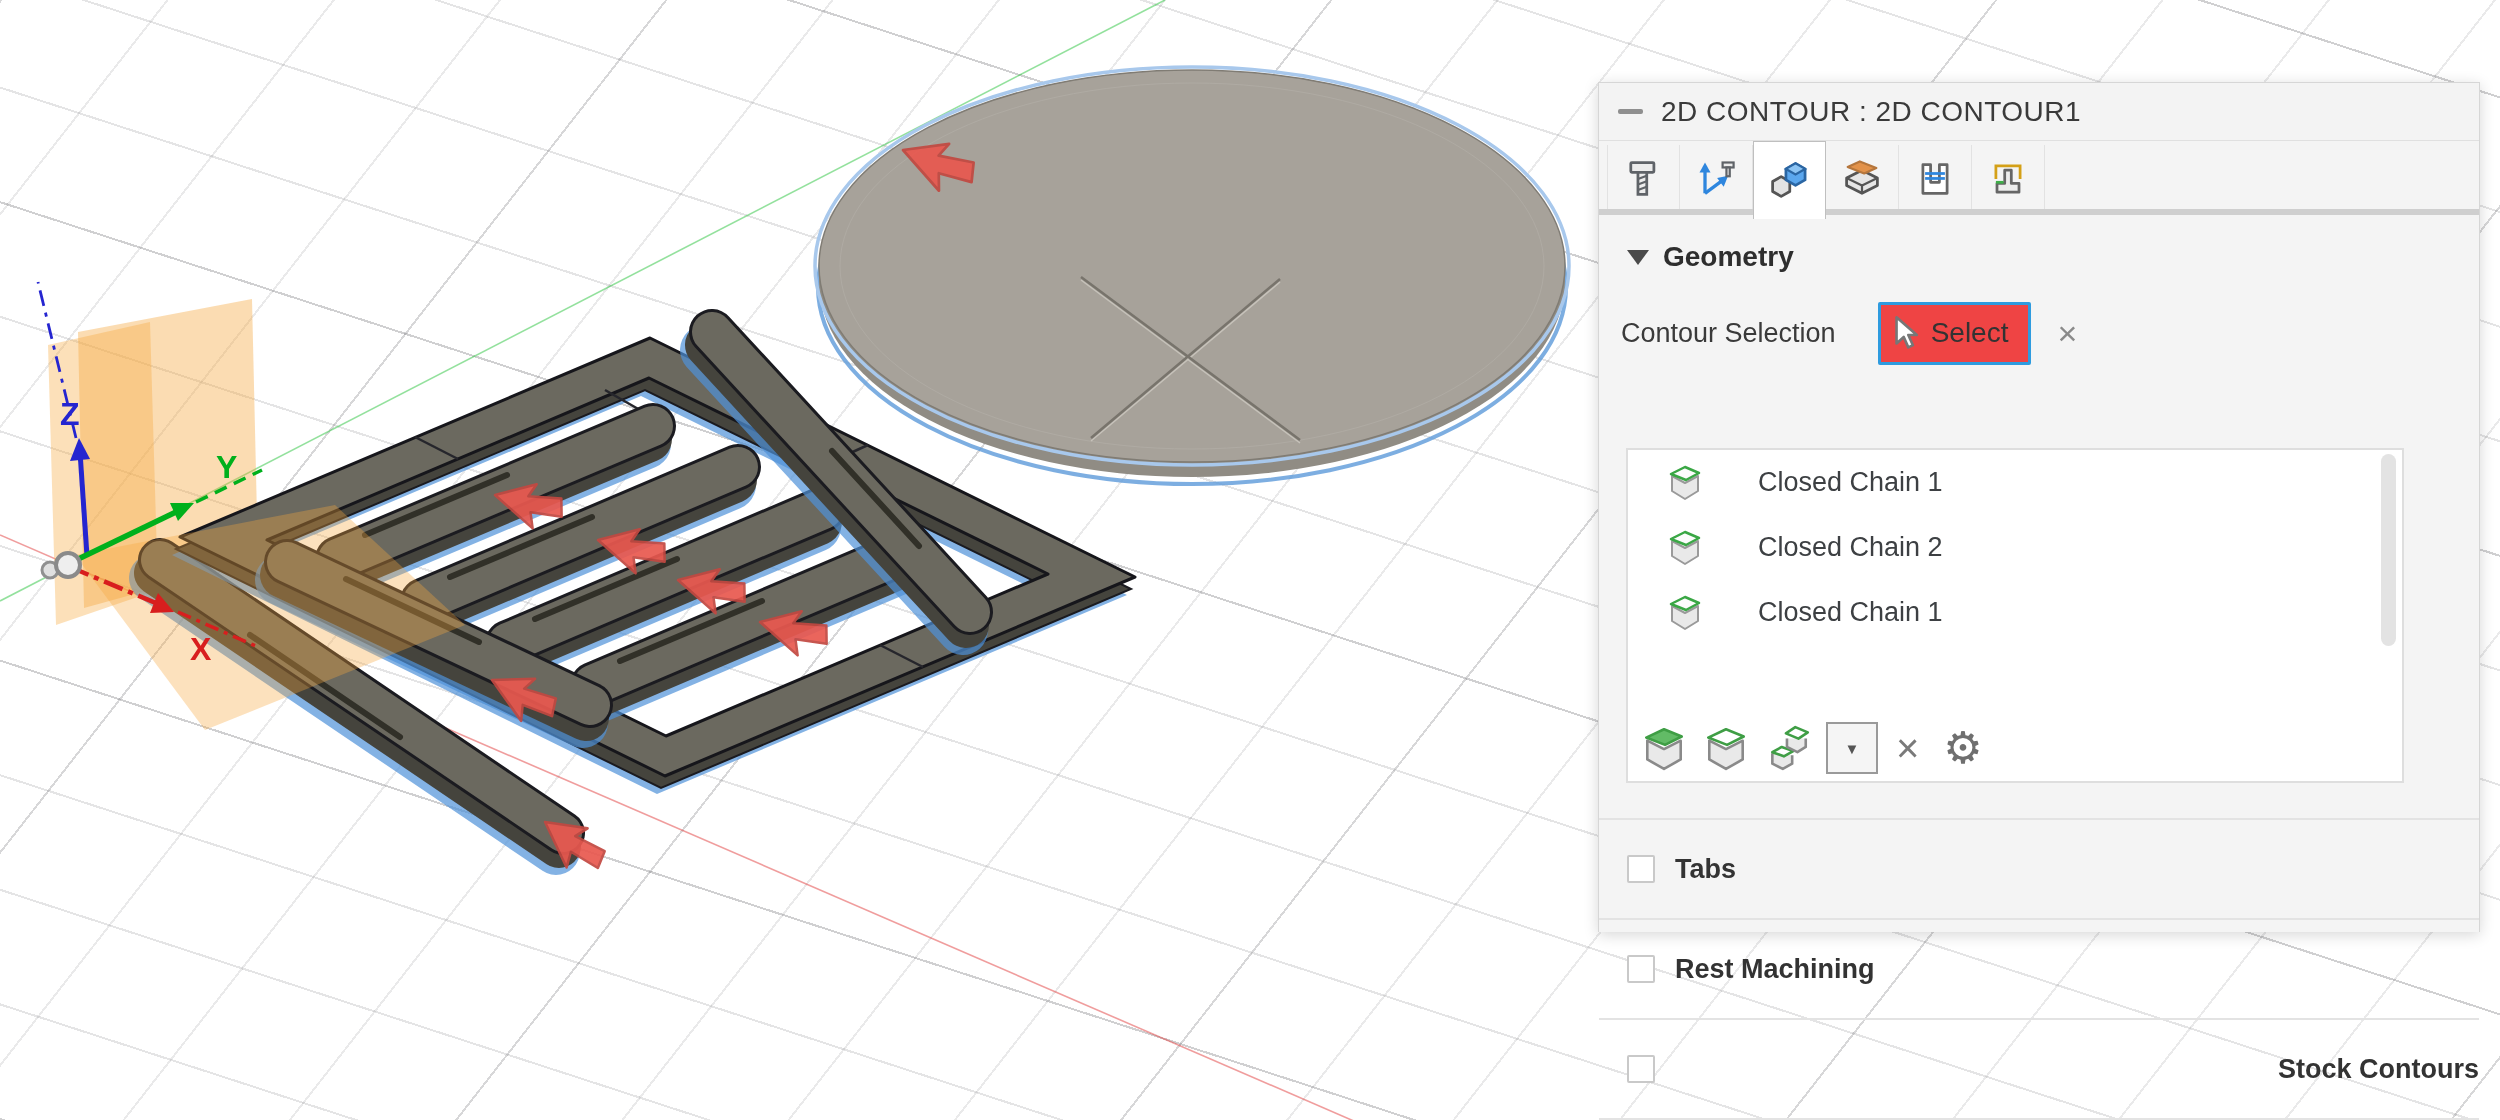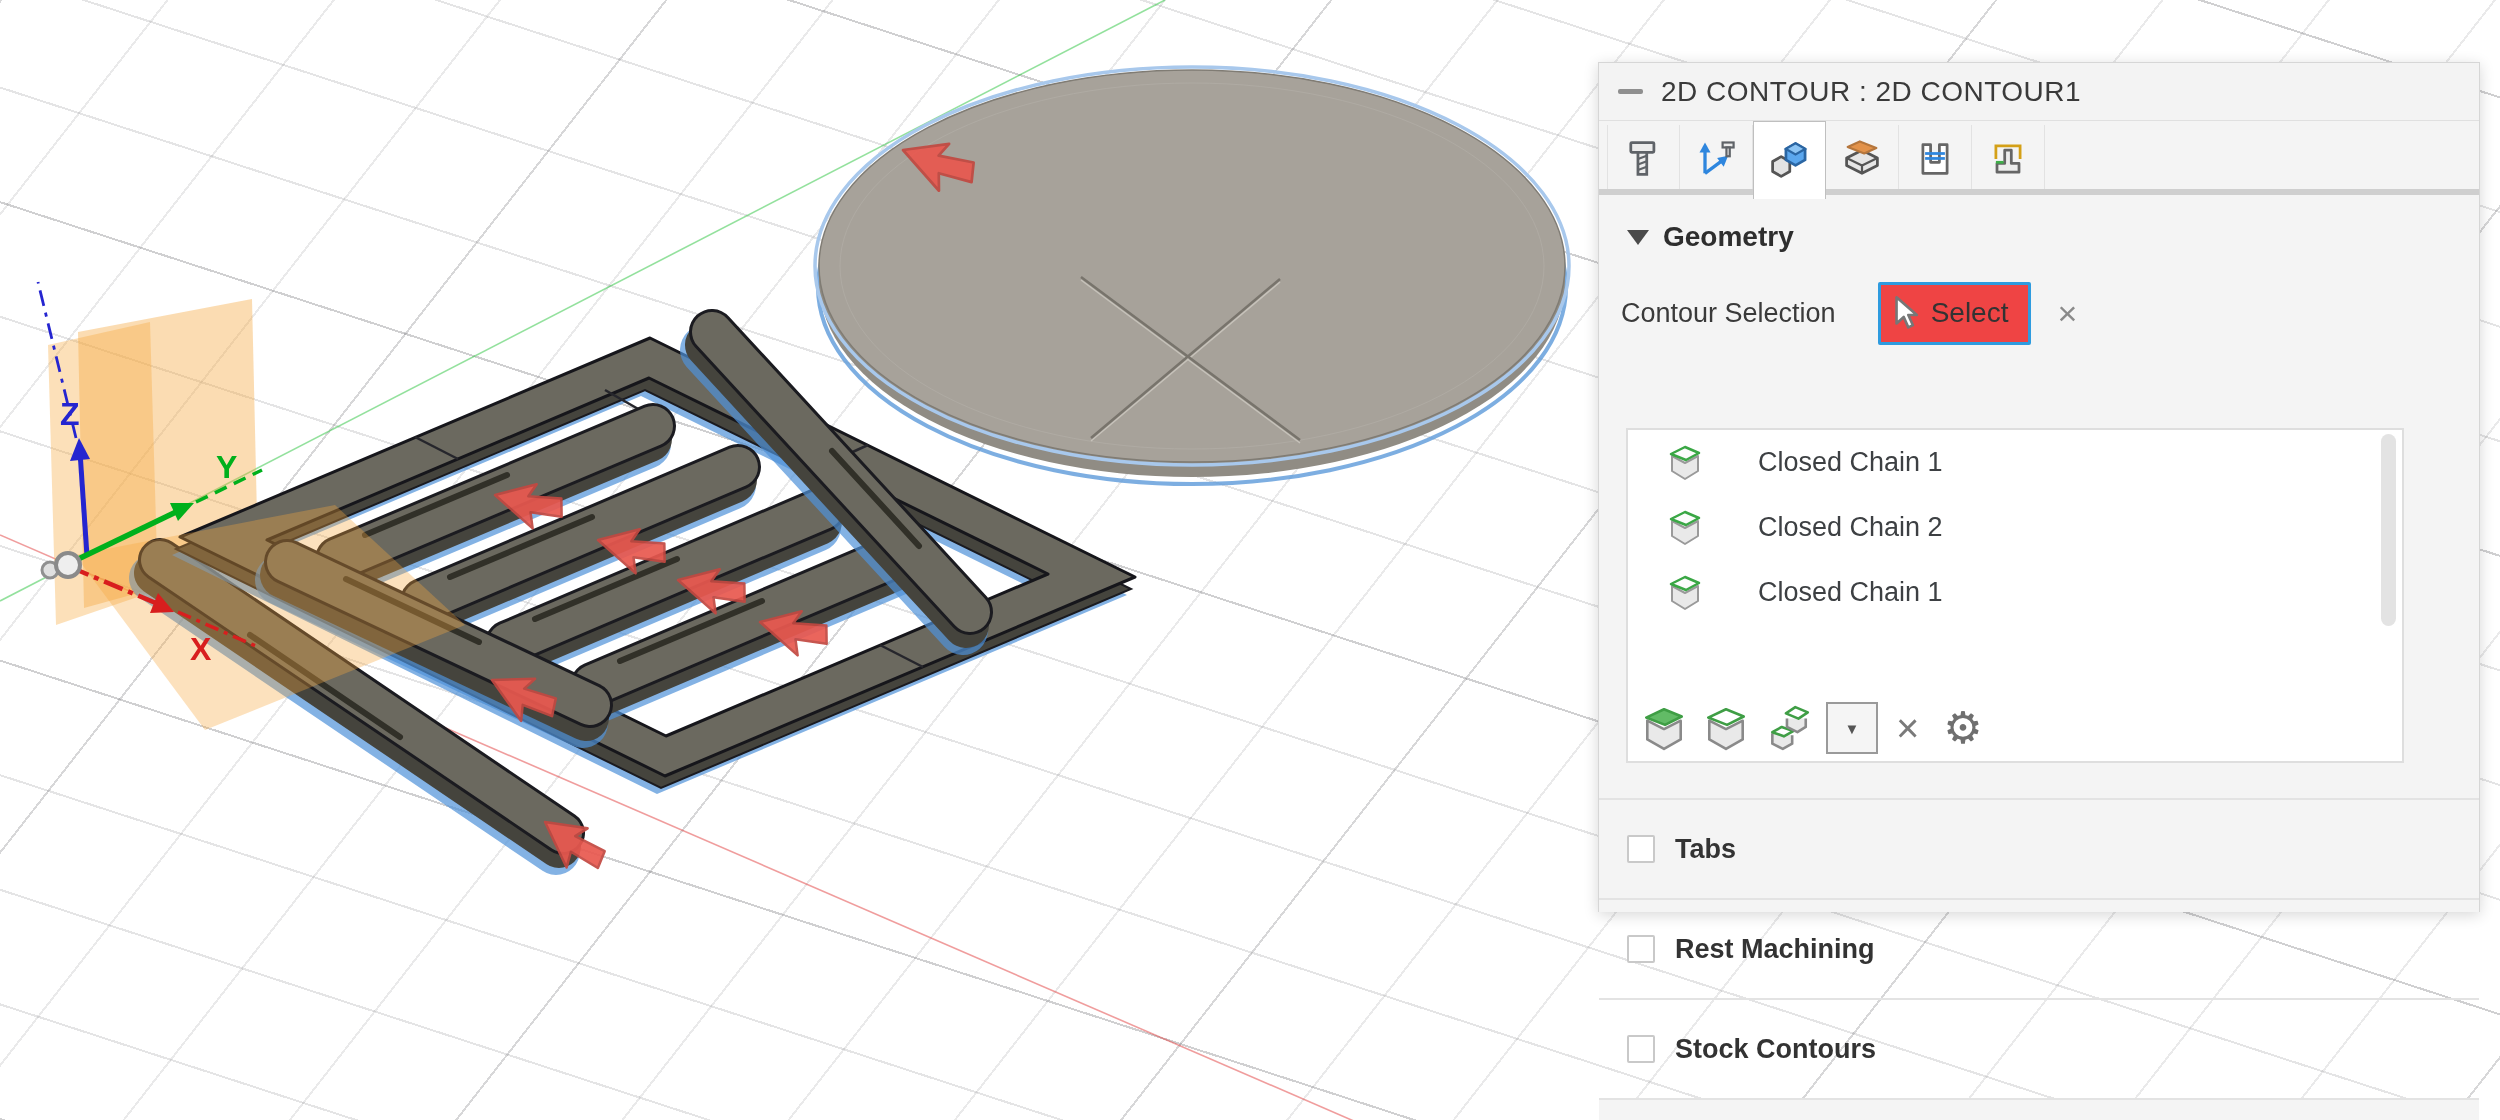--- a/index.html
+++ b/index.html
@@ -13,21 +13,21 @@
     background-image:
       repeating-linear-gradient(18deg,  rgba(90,90,95,0.16) 0 2px, transparent 2px 109px),
       repeating-linear-gradient(128deg, rgba(90,90,95,0.13) 0 2px, transparent 2px 131px),
       repeating-linear-gradient(18deg,  rgba(80,80,85,0.14) 0 2px, transparent 2px 436px),
       repeating-linear-gradient(128deg, rgba(80,80,85,0.12) 0 2px, transparent 2px 524px);
   }
   .viewport svg { position:absolute; left:0; top:0; }
 
   
   .dialog {
-    position:absolute; left:1598px; top:62px; width:882px; height:850px;
+    position:absolute; left:1598px; top:82px; width:882px; height:850px;
     background:#f4f4f4; border:1px solid #d6d6d6; border-bottom:none;
     box-shadow:0 3px 14px rgba(0,0,0,0.16);
     color:#3a3a3a;
     text-decoration:underline;
   }
   .dlg-header {
     position:absolute; left:0; top:0; width:100%; height:58px;
     background:#f3f3f3; border-bottom:1px solid #e0e0e0;
     display:flex; align-items:center;
   }
@@ -78,21 +78,21 @@
     width:52px; height:52px; border:2px solid #9a9a9a; background:#f5f5f5;
     display:flex; align-items:center; justify-content:center; cursor:pointer; margin-right:18px;
   }
   .dropdown-btn span { font-size:15px; color:#555; }
   .tb-x { font-size:40px; color:#7a7a7a; margin-right:24px; cursor:pointer; line-height:1; }
   .tb-gear { font-size:44px; color:#6f6f6f; cursor:pointer; line-height:1; }
 
   .opt-row { position:absolute; left:0; width:100%; height:100px; border-top:2px solid #e3e3e3; display:flex; align-items:center; }
   .opt-row .cb { width:28px; height:28px; border:2px solid #c9c9c9; background:#fff; margin-left:28px; cursor:pointer; border-radius:2px; }
   .opt-row span { font-size:27px; font-weight:700; color:#333; margin-left:20px; }
-  #opt0 { top:603px; } #opt1 { top:703px; } #opt2 { top:803px; }
+  #opt0 { top:603px; } #opt1 { top:703px; } #opt2 { top:803px;justify-content:space-between; }
 
   .dlg-footer {
     position:absolute; left:0; top:903px; width:100%; height:151px;
     border-top:2px solid #e3e3e3; background:#f4f4f4;
   }
 </style>
 </head>
 <body>
 
 <div class="viewport">

